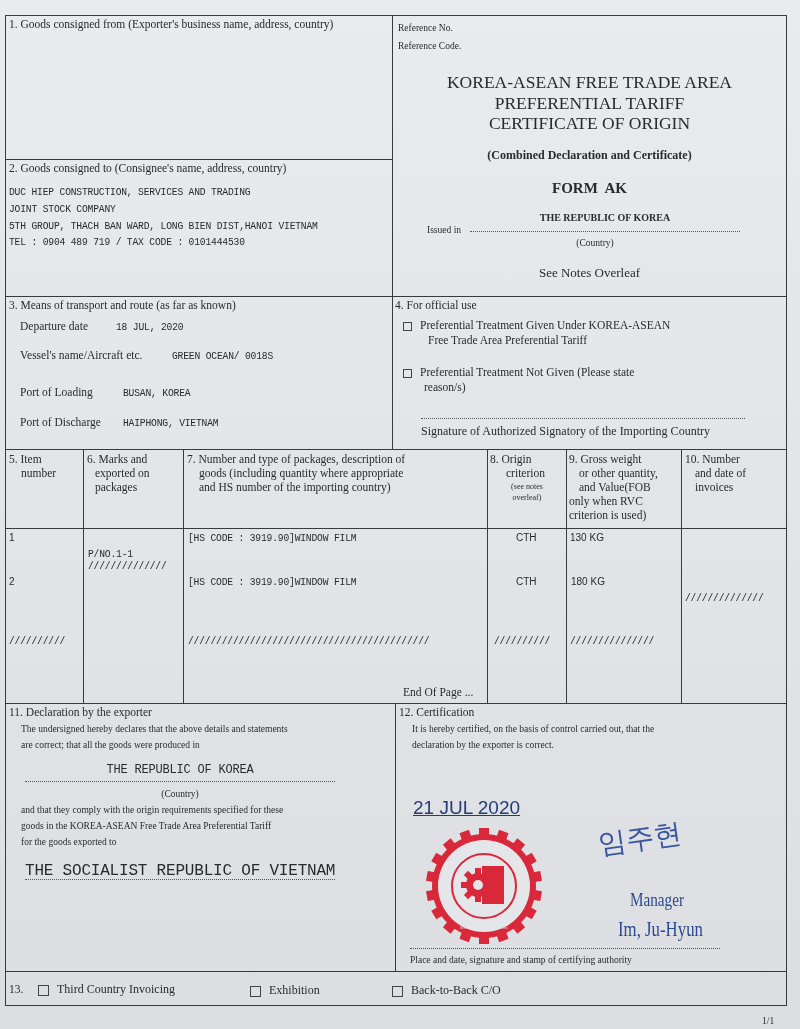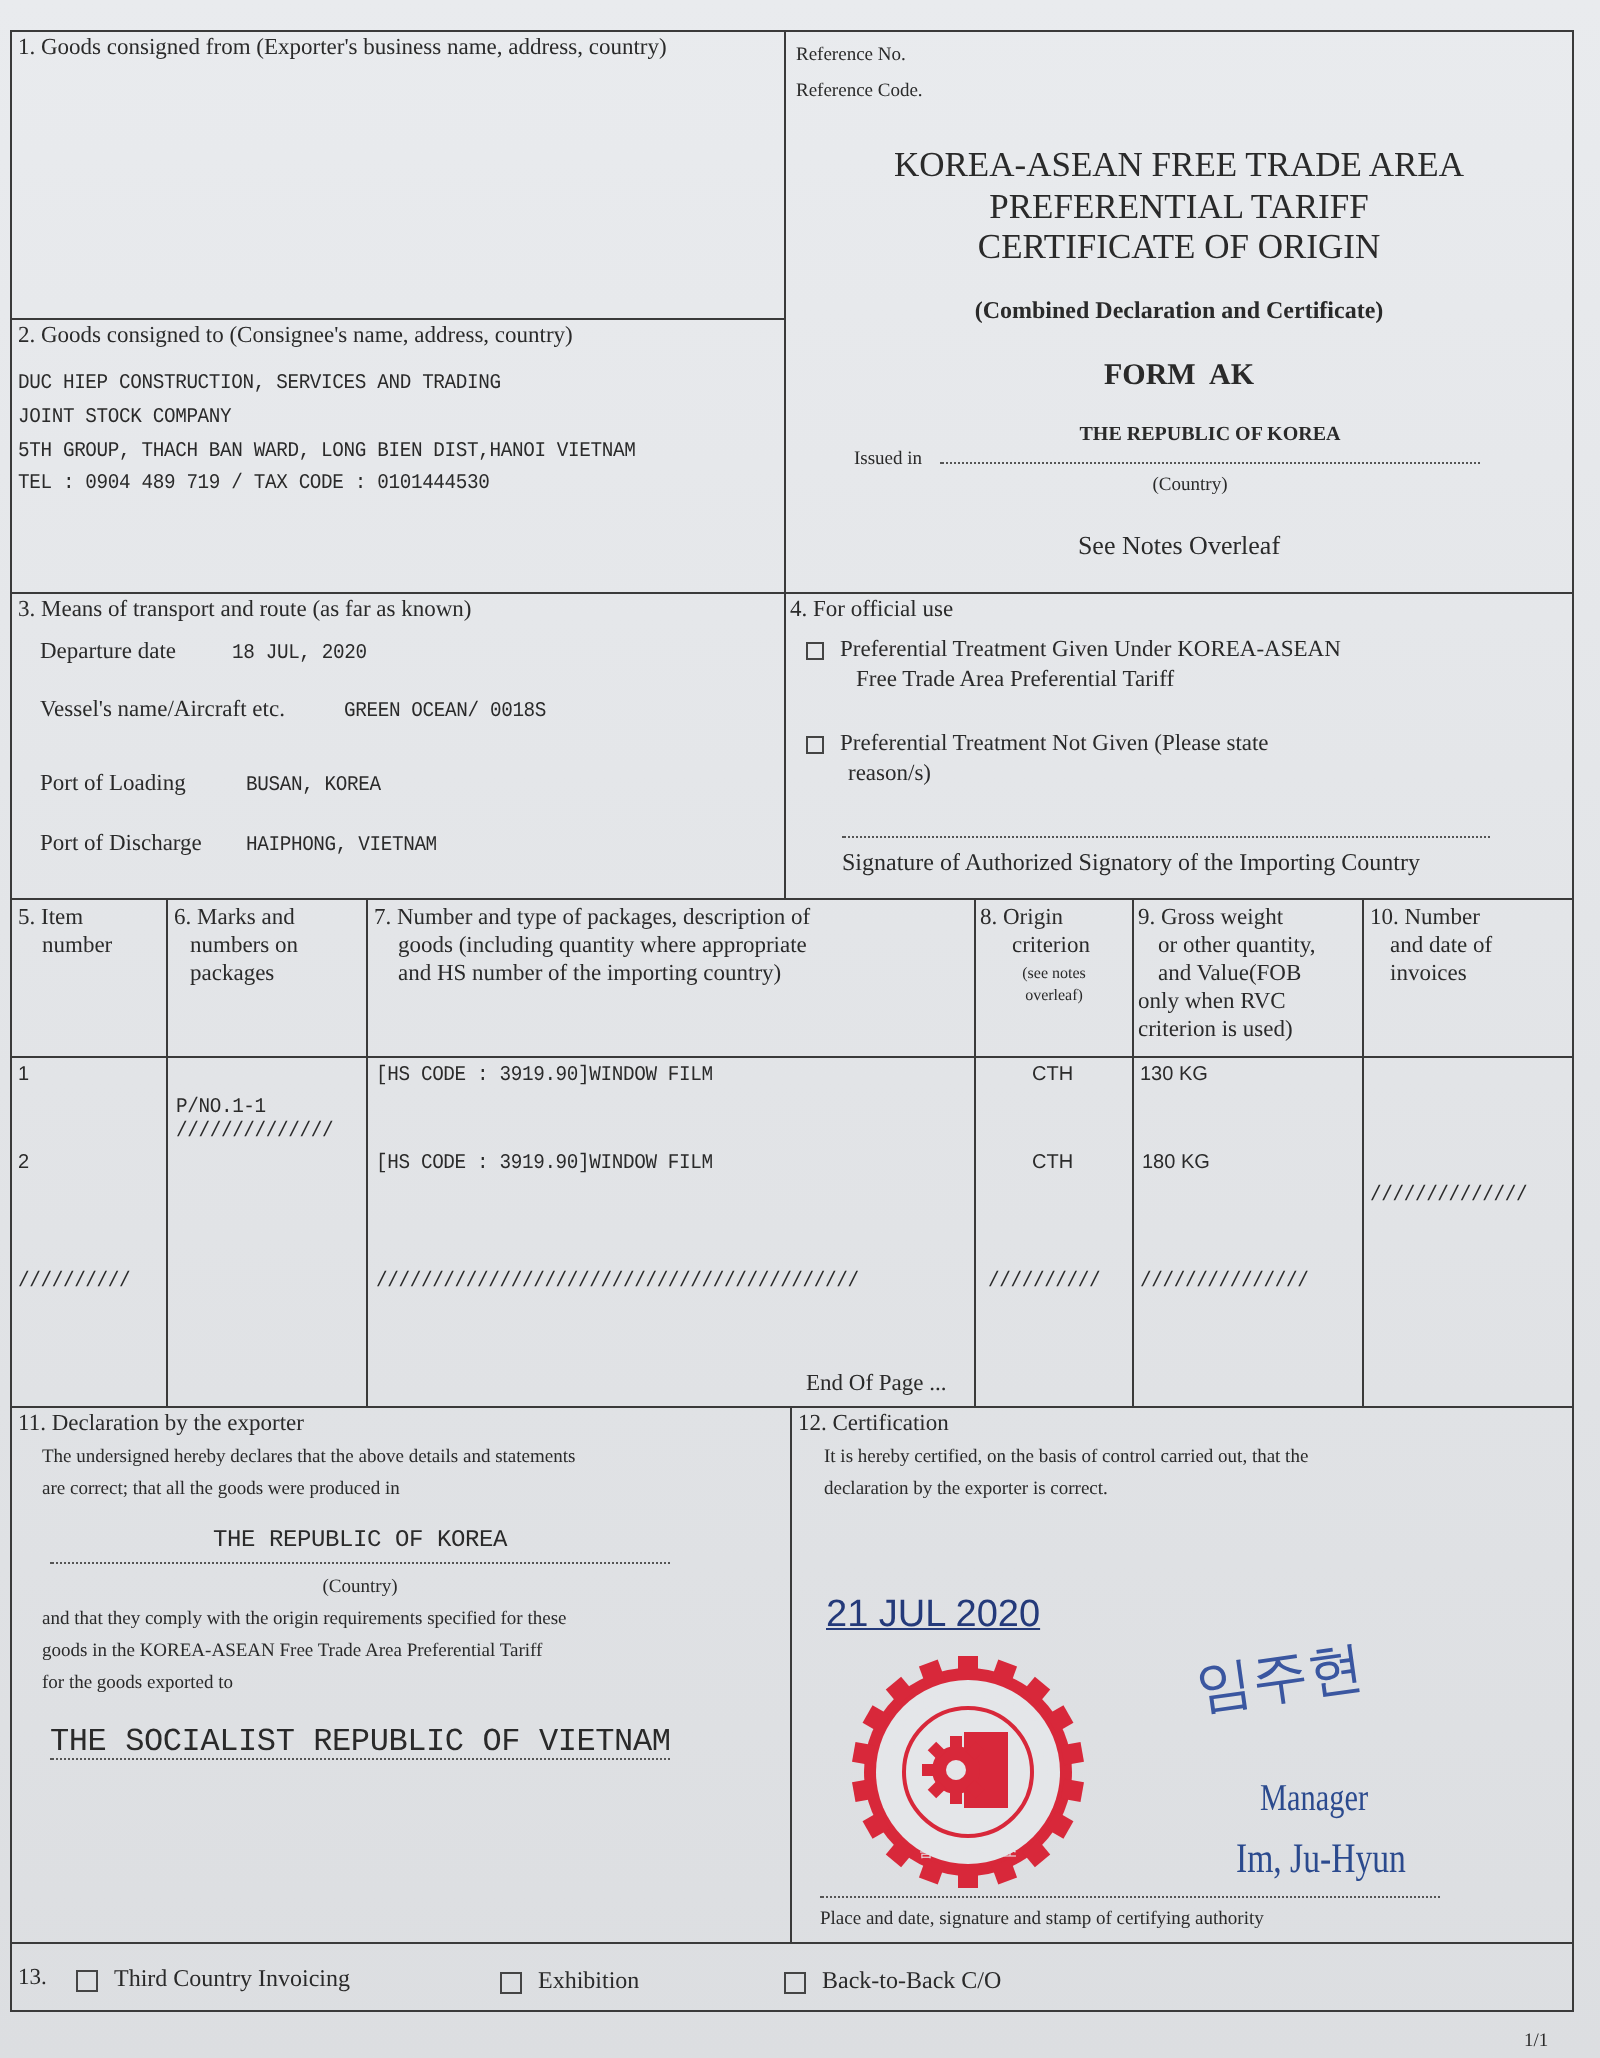--- a/index.html
+++ b/index.html
@@ -97,21 +97,21 @@
   <div class="t label" style="left:424px; top:381px;">reason/s)</div>
   <div class="dots" style="left:421px; top:418px; width:324px;"></div>
   <div class="t label" style="left:421px; top:424px; font-size:12px;">Signature of Authorized Signatory of the Importing Country</div>
 
   <div class="t label" style="left:9px; top:452px; line-height:14px;">
     <div>5. Item</div>
     <div style="padding-left:12px;">number</div>
   </div>
   <div class="t label" style="left:87px; top:452px; line-height:14px;">
     <div>6. Marks and</div>
-    <div style="padding-left:8px;">numbers on</div>
+    <div style="padding-left:8px;">exported on</div>
     <div style="padding-left:8px;">packages</div>
   </div>
   <div class="t label" style="left:187px; top:452px; line-height:14px;">
     <div>7. Number and type of packages, description of</div>
     <div style="padding-left:12px;">goods (including quantity where appropriate</div>
     <div style="padding-left:12px;">and HS number of the importing country)</div>
   </div>
   <div class="t label" style="left:490px; top:452px; line-height:14px;">
     <div>8. Origin</div>
     <div style="padding-left:16px;">criterion</div>

